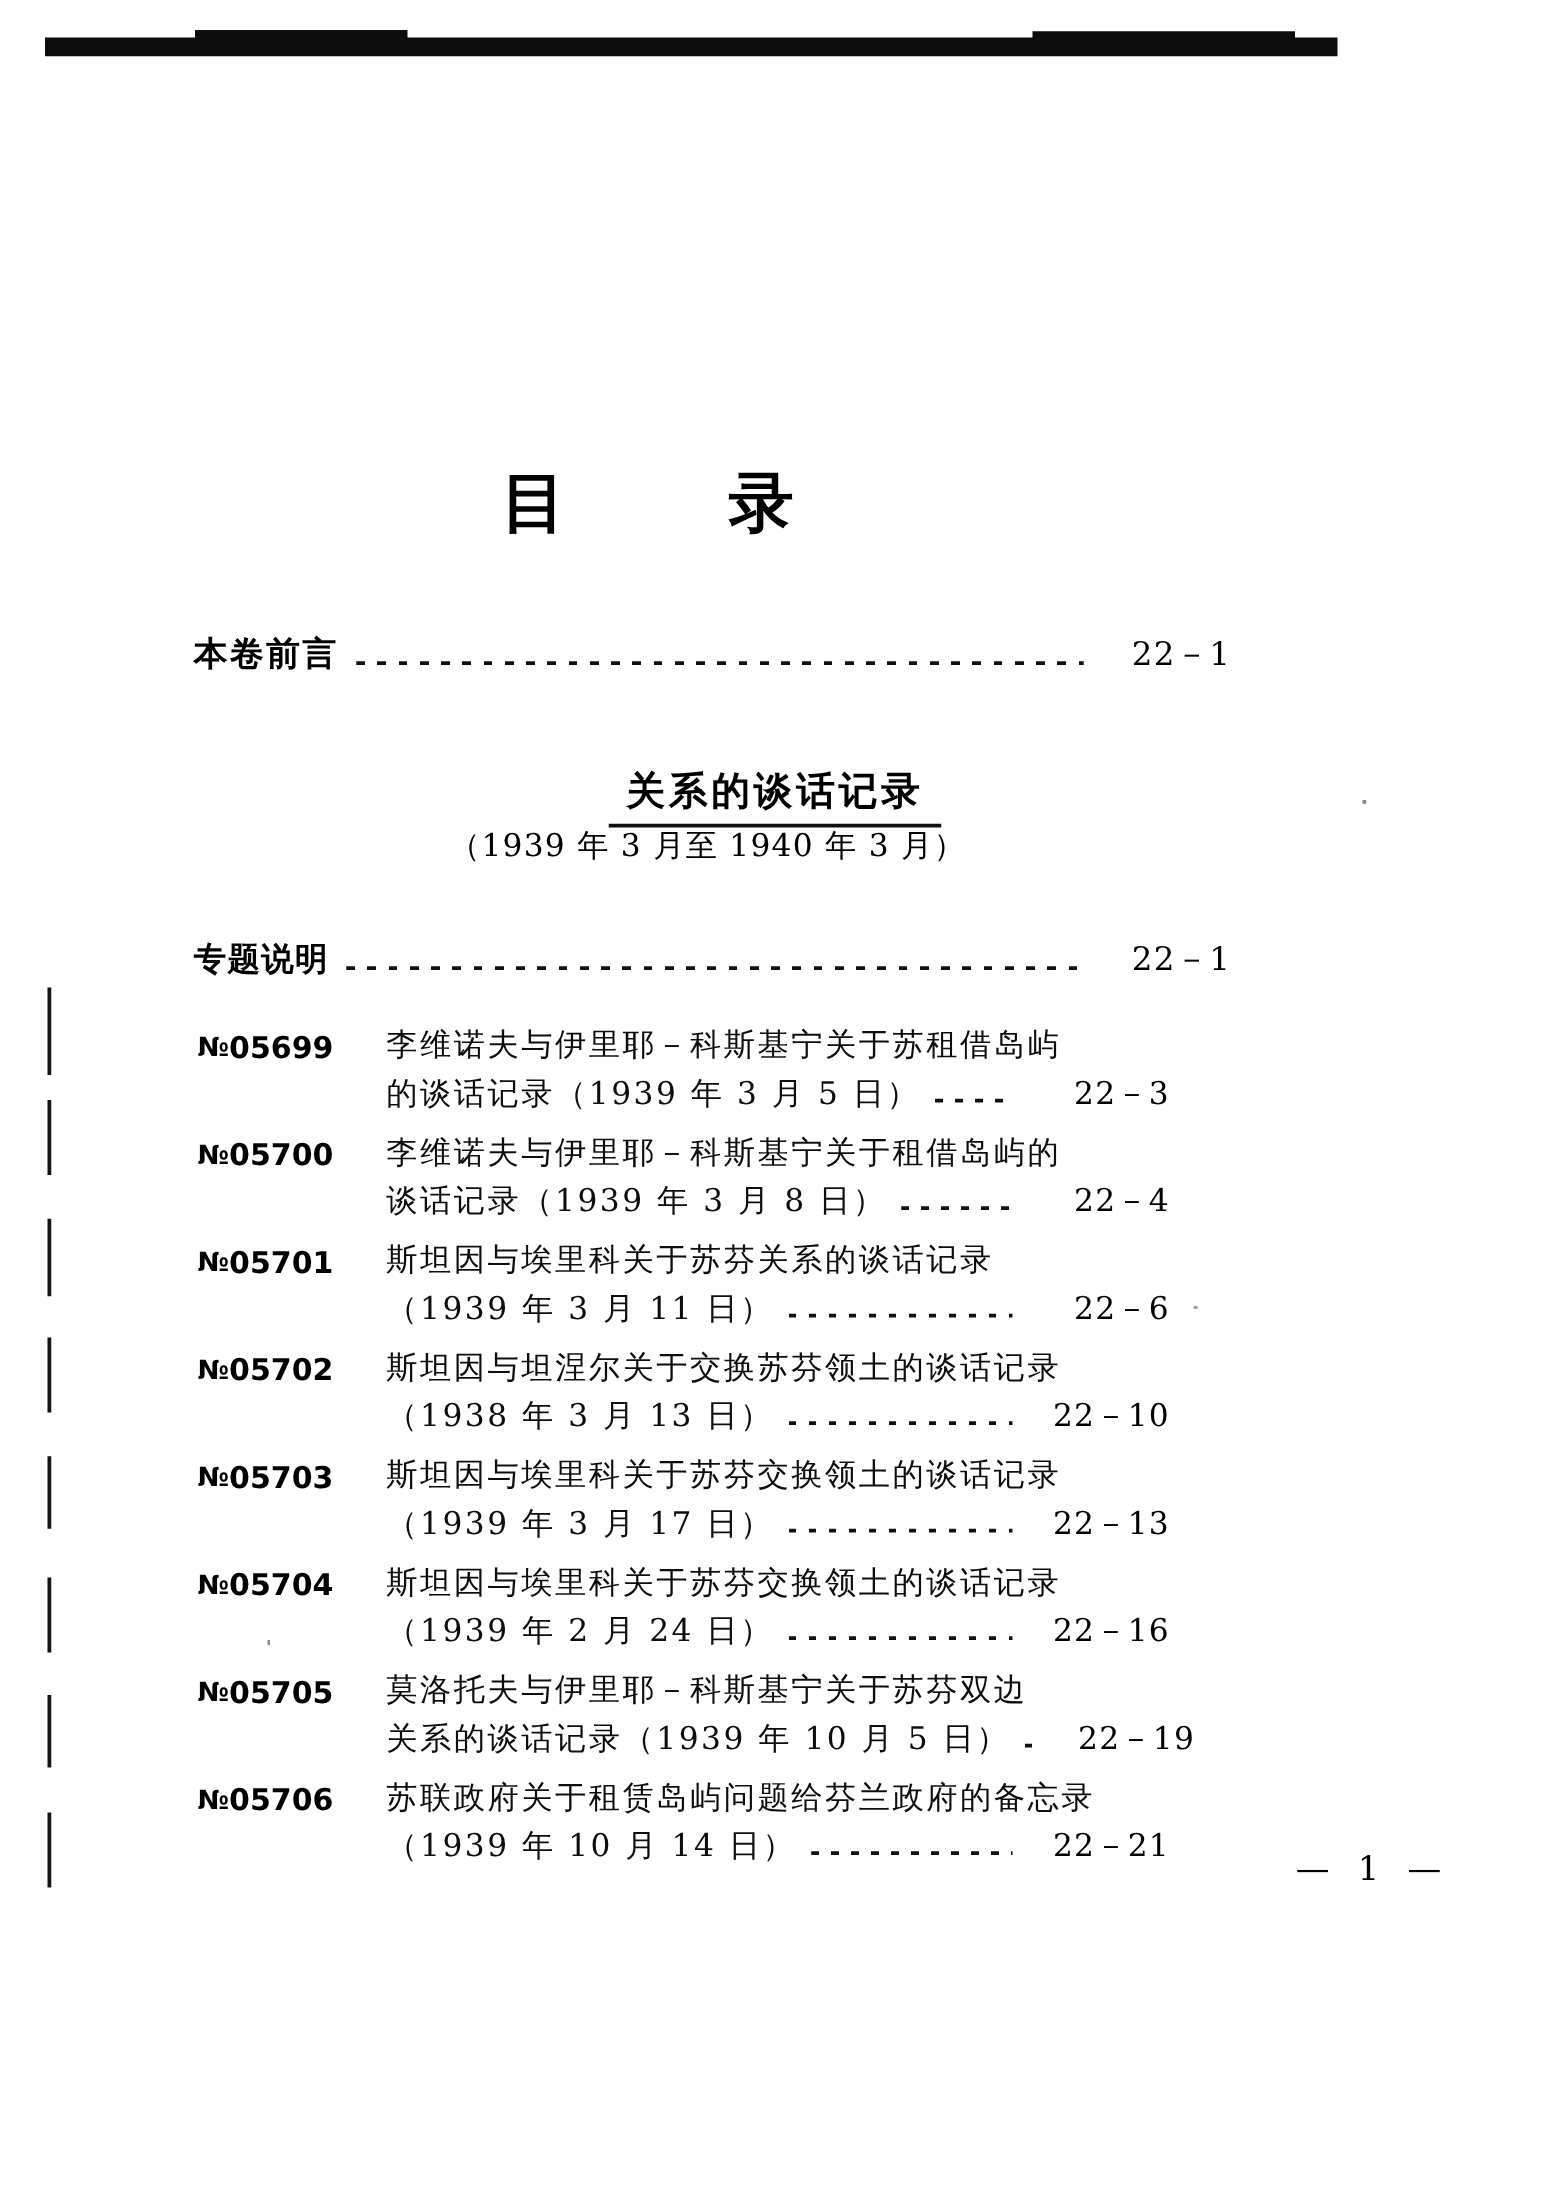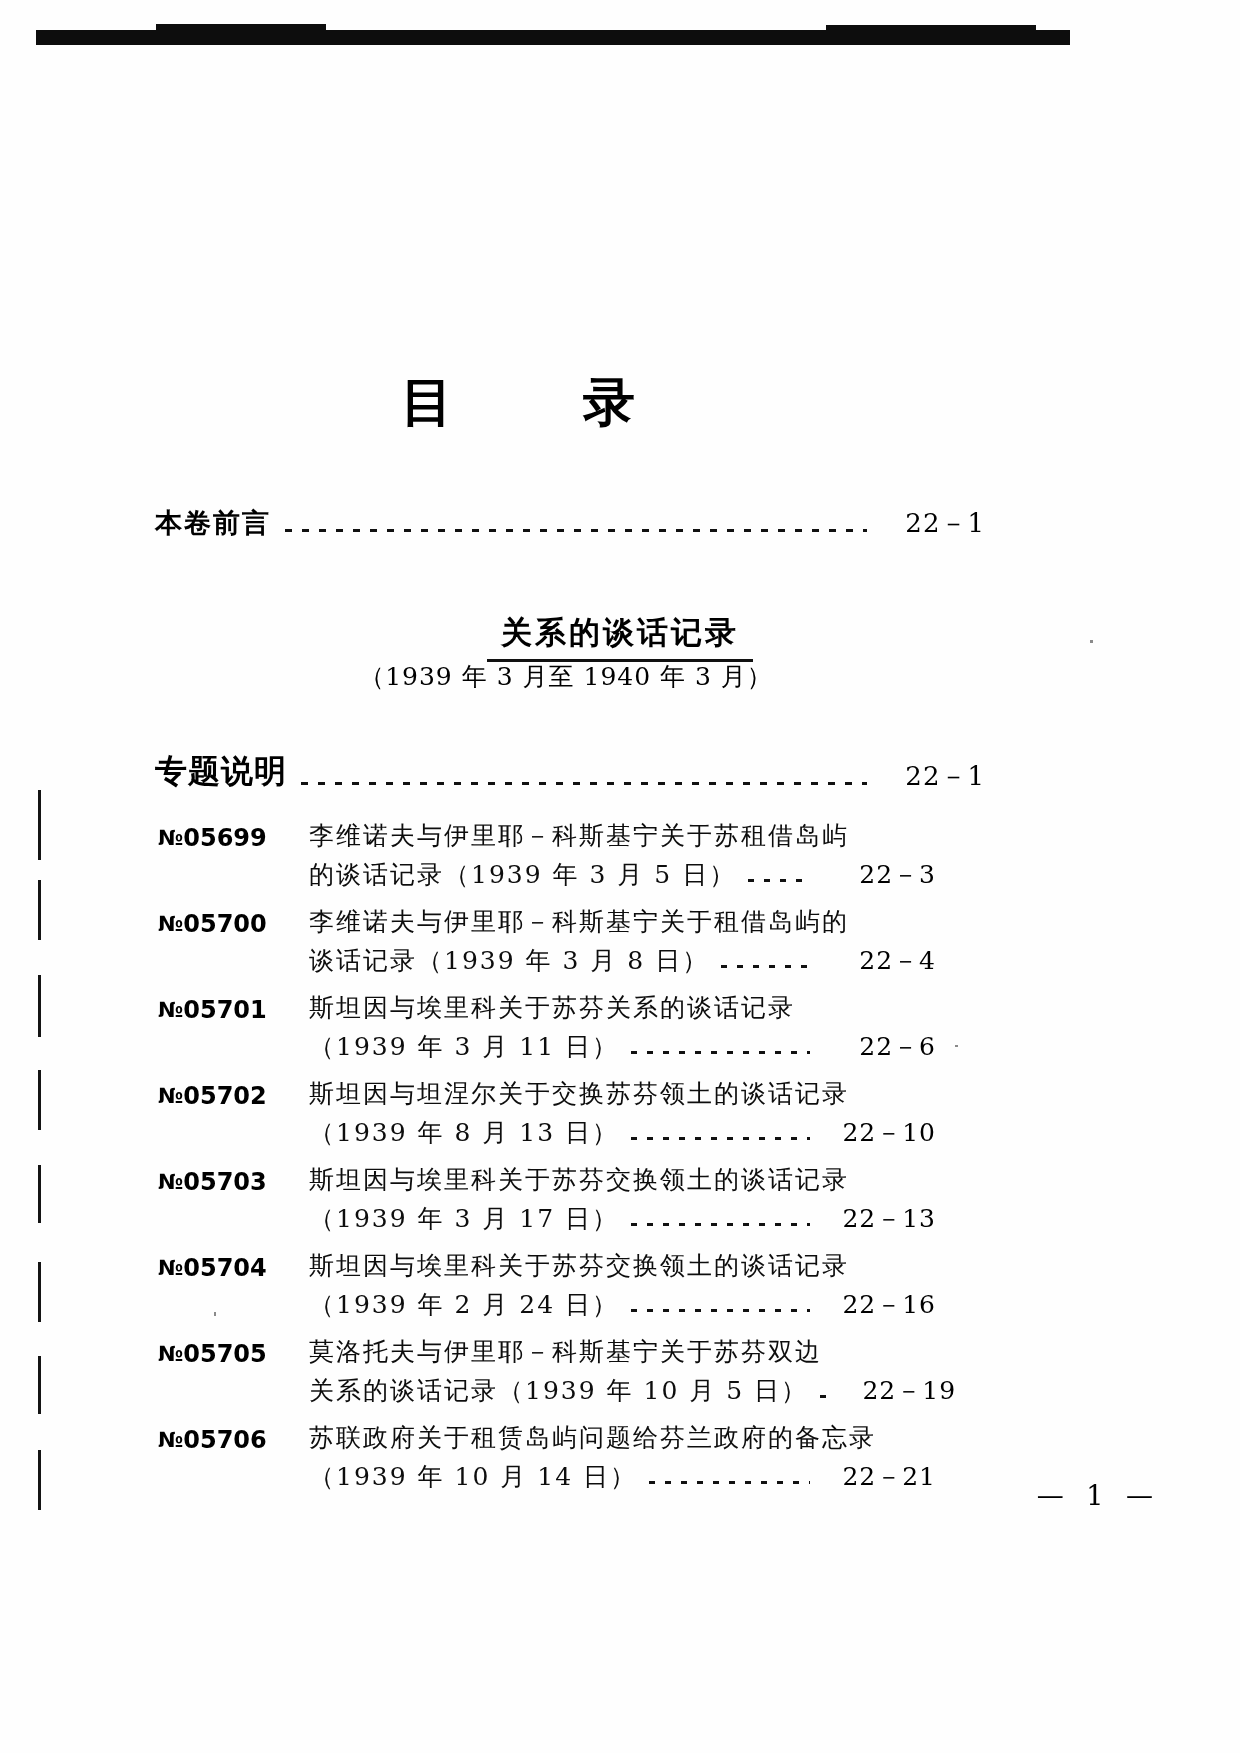--- a/index.html
+++ b/index.html
@@ -153,21 +153,21 @@
     position: absolute;
     left: 155px;
     top: 750px;
     width: 830px;
     display: flex;
     align-items: flex-end;
   }
   .topic-label {
     font-family: "DejaVu Sans", "Liberation Sans", sans-serif;
     font-weight: bold;
-    font-size: 32px;
+    font-size: 26px;
     letter-spacing: 1px;
     white-space: nowrap;
     color: #000;
   }
 
   
   .entries {
     position: absolute;
     left: 0;
     top: 805px;
@@ -347,21 +347,21 @@
         </div>
         <div class="entry">
           <div class="entry-line first">
             <span class="entry-num"><span class="numero">№</span><span>05702</span></span>
             <span class="entry-text">斯坦因与坦涅尔关于交换苏芬领土的谈话记录</span>
             <span class="entry-leader none"></span>
             <span class="entry-page empty">00-00</span>
           </div>
           <div class="entry-line second">
             <span class="entry-num blank">.</span>
-            <span class="entry-text">（1939 年 8 月 13 日）</span>
+            <span class="entry-text">（1938 年 3 月 13 日）</span>
             <span class="entry-leader"></span>
             <span class="entry-page">22－10</span>
           </div>
         </div>
         <div class="entry">
           <div class="entry-line first">
             <span class="entry-num"><span class="numero">№</span><span>05703</span></span>
             <span class="entry-text">斯坦因与埃里科关于苏芬交换领土的谈话记录</span>
             <span class="entry-leader none"></span>
             <span class="entry-page empty">00-00</span>

